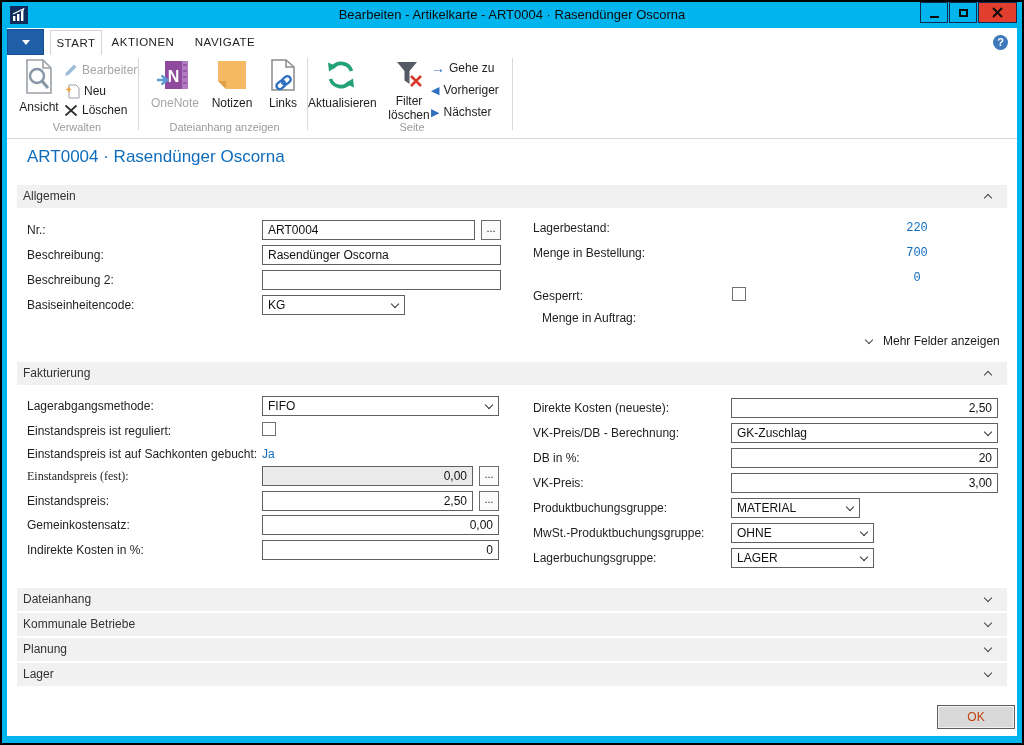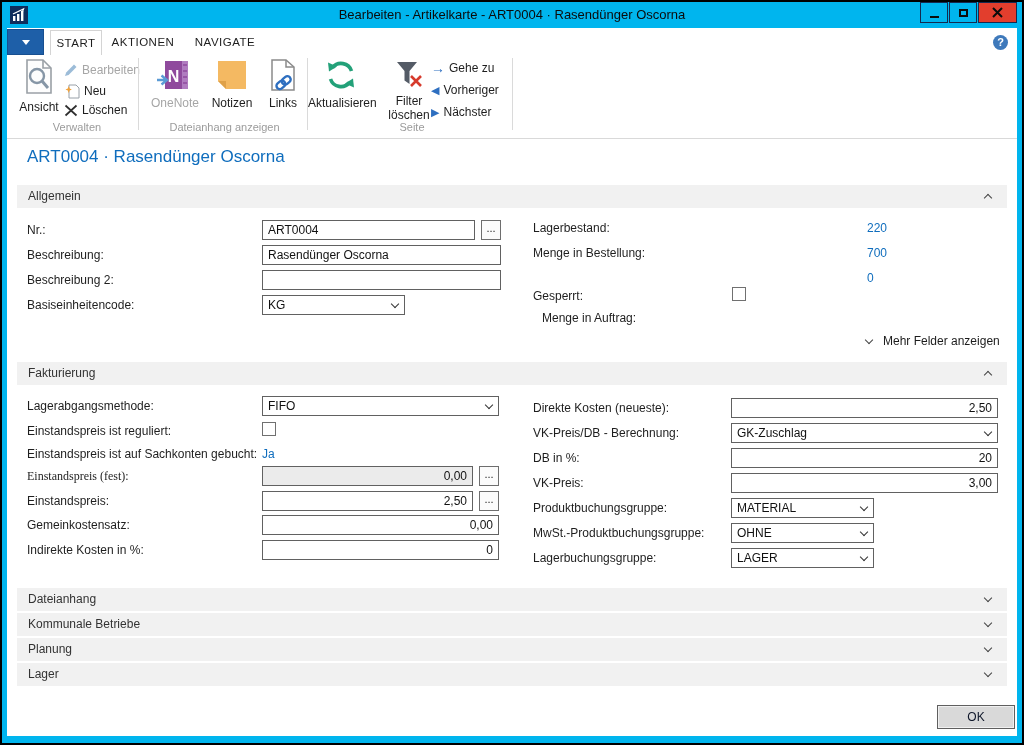--- a/index.html
+++ b/index.html
@@ -42,46 +42,46 @@
   .bigbtn.disabled .cap { color:#a6a6a6; }
   .smallbtn { position:absolute; display:flex; align-items:center; gap:4px; font-size:12px;
     color:#1e1e1e; cursor:pointer; white-space:nowrap; }
   .smallbtn.disabled { color:#a6a6a6; }
   .arrow-glyph { color:#2e6fc0; font-size:12px; line-height:12px; }
   .ribbon-divider { position:absolute; left:0; right:0; top:110px; height:1px; background:#d9d9d9; }
 
   
   .page-title { position:absolute; left:20px; top:119px; font-size:17px; color:#0f6dbd; }
   .sechdr { position:absolute; left:10px; width:990px; height:23px; background:#f1f1f1;
-    font-size:12px; color:#333; line-height:23px; padding-left:11px; cursor:pointer; }
+    font-size:12px; color:#333; line-height:23px; padding-left:6px; cursor:pointer; }
   .chev { position:absolute; width:6px; height:6px; border-right:1.6px solid #444;
     border-bottom:1.6px solid #444; }
   .chev.down { transform:rotate(45deg); }
   .chev.up { transform:rotate(-135deg); }
   .sechdr .chev { right:16px; }
   .sechdr .chev.down { top:7px; }
   .sechdr .chev.up { top:10px; }
 
   .lbl { position:absolute; font-size:12px; color:#1e1e1e; white-space:nowrap; }
   .txt { position:absolute; height:20px; border:1px solid #616161; background:#fff;
     font-family:inherit; font-size:12px; padding:0 5px; color:#111; }
   .txt.num { text-align:right; }
   .txt.dis { background:#ebebeb; }
   .combo { position:absolute; height:20px; border:1px solid #616161; background:#fff;
     font-size:12px; line-height:18px; padding:0 18px 0 5px; color:#111; cursor:pointer; }
   .combo .cchev { right:6px; top:5px; border-color:#333; }
   .assist { position:absolute; width:20px; height:20px; border:1px solid #6e6e6e; background:#fbfbfb;
     font-size:11px; line-height:14px; text-align:center; cursor:pointer; color:#222; }
   .checkbox { position:absolute; width:14px; height:14px; border:1px solid #707070; background:#fff; cursor:pointer; }
   .linkval { position:absolute; font-size:12px; color:#0f6dbd; cursor:pointer; }
-  .linkval.ralign { width:100px; text-align:left; }
+  .linkval.ralign { width:100px; text-align:center;font-family:Liberation Mono, monospace; }
   .morefields { position:absolute; font-size:12px; color:#1c1c1c; cursor:pointer; }
   .okbtn { position:absolute; left:930px; top:677px; width:78px; height:24px;
     background:#d9d9d9; border:1px solid #5f5f5f; box-shadow:inset 0 0 0 1px #f0f0f0;
-    font-size:12px; color:#0f172a; text-align:center; line-height:22px; cursor:pointer; }
+    font-size:12px; color:#c2410c; text-align:center; line-height:22px; cursor:pointer; }
 </style>
 </head>
 <body>
 
 <div class="titlebar">
   <svg class="nav-logo" viewBox="0 0 18 18">
     <rect width="18" height="18" fill="#0f2d5c"></rect>
     <rect x="3" y="10" width="2.4" height="5" fill="#fff"></rect>
     <rect x="7" y="8" width="2.4" height="7" fill="#fff"></rect>
     <rect x="11" y="5" width="2.4" height="10" fill="#fff"></rect>
@@ -291,21 +291,21 @@
     <span class="chev down cchev"></span>
   </div>
 
   <div class="lbl" style="left:526px; top:423px;">DB in %:</div>
   <input class="txt num" style="left: 724px; top: 420px; width: 267px;" value="20">
 
   <div class="lbl" style="left:526px; top:448px;">VK-Preis:</div>
   <input class="txt num" style="left: 724px; top: 445px; width: 267px;" value="3,00">
 
   <div class="lbl" style="left:526px; top:473px;">Produktbuchungsgruppe:</div>
-  <div class="combo" style="left:724px; top:470px; width:143px;">
+  <div class="combo" style="left:724px; top:470px; width:129px;">
     <span>MATERIAL</span>
     <span class="chev down cchev"></span>
   </div>
 
   <div class="lbl" style="left:526px; top:498px;">MwSt.-Produktbuchungsgruppe:</div>
   <div class="combo" style="left:724px; top:495px; width:143px;">
     <span>OHNE</span>
     <span class="chev down cchev"></span>
   </div>
 

